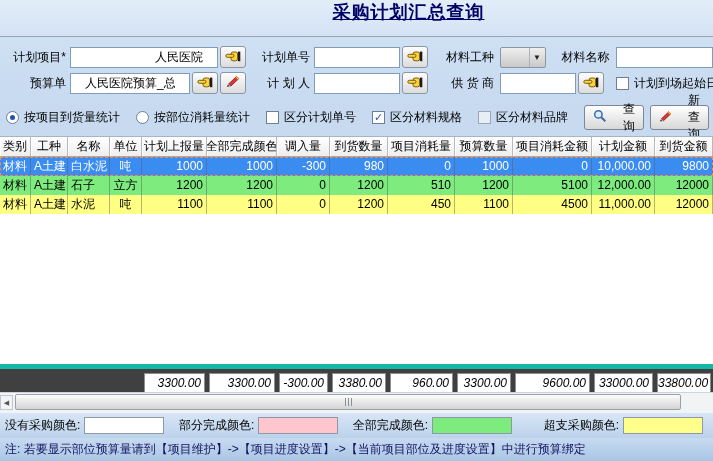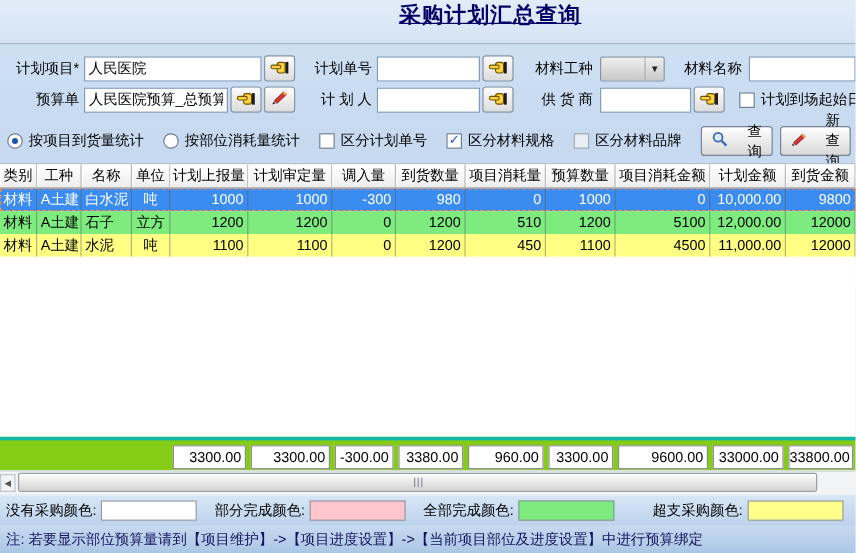--- a/index.html
+++ b/index.html
@@ -23,22 +23,23 @@
   }
   
   .form-area { flex:0 0 66px; padding-top:7px; background:linear-gradient(#cfe0f3,#c7daf0); overflow:hidden; }
   .form-row { display:flex; align-items:center; height:26px; white-space:nowrap; overflow:hidden; }
   .lbl { text-align:right; flex:0 0 auto; }
   .lblA { width:70px; padding-right:4px; }
   .lblB { width:58px; margin-left:10px; padding-right:4px; }
   .lblC { width:56px; margin-left:16px; padding-right:6px; }
   .lblD { width:56px; margin-left:14px; padding-right:6px; }
   input.txt {
-    height:21px; border:1px solid #7f9db9; background:#fff; padding:0 3px;
+    height:21px; border:1px solid #7f9db9; background:#fff; padding:0 14px;
     font:12px "Liberation Sans","DejaVu Sans",sans-serif;
+    text-align:right;
   }
   .w-proj { width:148px; } .w-budget { width:120px; }
   .w-no { width:86px; } .w-sup { width:76px; }
   .w-name { flex:1 1 auto; min-width:40px; }
   .mini-btn {
     width:26px; height:22px; margin-left:2px; flex:0 0 auto;
     background:linear-gradient(#fdfdfd,#dcdcdc); border:1px solid #8a96a3; border-radius:3px;
     display:inline-flex; align-items:center; justify-content:center; cursor:pointer; padding:0;
   }
   .combo {
@@ -87,21 +88,21 @@
     border-right:1px solid rgba(90,90,90,.45);
     padding:0 3px; line-height:18px; font-size:12px; overflow:hidden; white-space:nowrap;
   }
   .num { text-align:right; }
   .ctr { text-align:center; }
   .row-selected { outline:1px dashed #ff8a3c; outline-offset:-1px; }
   .c0{width:31px}.c1{width:37px}.c2{width:42px}.c3{width:32px}.c4{width:65px}.c5{width:70px}
   .c6{width:53px}.c7{width:58px}.c8{width:67px}.c9{width:58px}.c10{width:79px}.c11{width:63px}.c12{width:58px}
   .grid-empty { flex:1 1 auto; background:#fff; }
   
-  .summary-band { flex:0 0 28px; position:relative; background:#84cc16; border-top:3px solid #14b8a6; }
+  .summary-band { flex:0 0 28px; position:relative; background:#404040; border-top:5px solid #14b8a6;font-style:italic; }
   .sum-box {
     position:absolute; top:4px; height:20px; background:#fff; border:1px solid #8e8e8e;
     text-align:right; padding:2px 3px 0 0; font-size:12px; overflow:hidden; white-space:nowrap;
   }
   
   .hscroll { flex:0 0 20px; background:#f1f3f5; border-top:1px solid #cdd3da; position:relative; }
   .scroll-arrow {
     position:absolute; left:0; top:2px; width:13px; height:15px; background:#f1f3f5;
     border:1px solid #c0c6cd; display:flex; align-items:center; justify-content:center;
     font-size:7px; color:#555; cursor:pointer;
@@ -255,21 +256,21 @@
     </button>
   </div>
 
   <div class="grid">
     <div class="tr tr-head">
       <div class="th c0">类别</div>
       <div class="th c1">工种</div>
       <div class="th c2">名称</div>
       <div class="th c3">单位</div>
       <div class="th c4">计划上报量</div>
-      <div class="th c5">计划审定量</div>
+      <div class="th c5">全部完成颜色</div>
       <div class="th c6">调入量</div>
       <div class="th c7">到货数量</div>
       <div class="th c8">项目消耗量</div>
       <div class="th c9">预算数量</div>
       <div class="th c10">项目消耗金额</div>
       <div class="th c11">计划金额</div>
       <div class="th c12">到货金额</div>
     </div>
 
     <div class="tr row-selected" style="background:#3a8cf0;color:#ffffff;">

